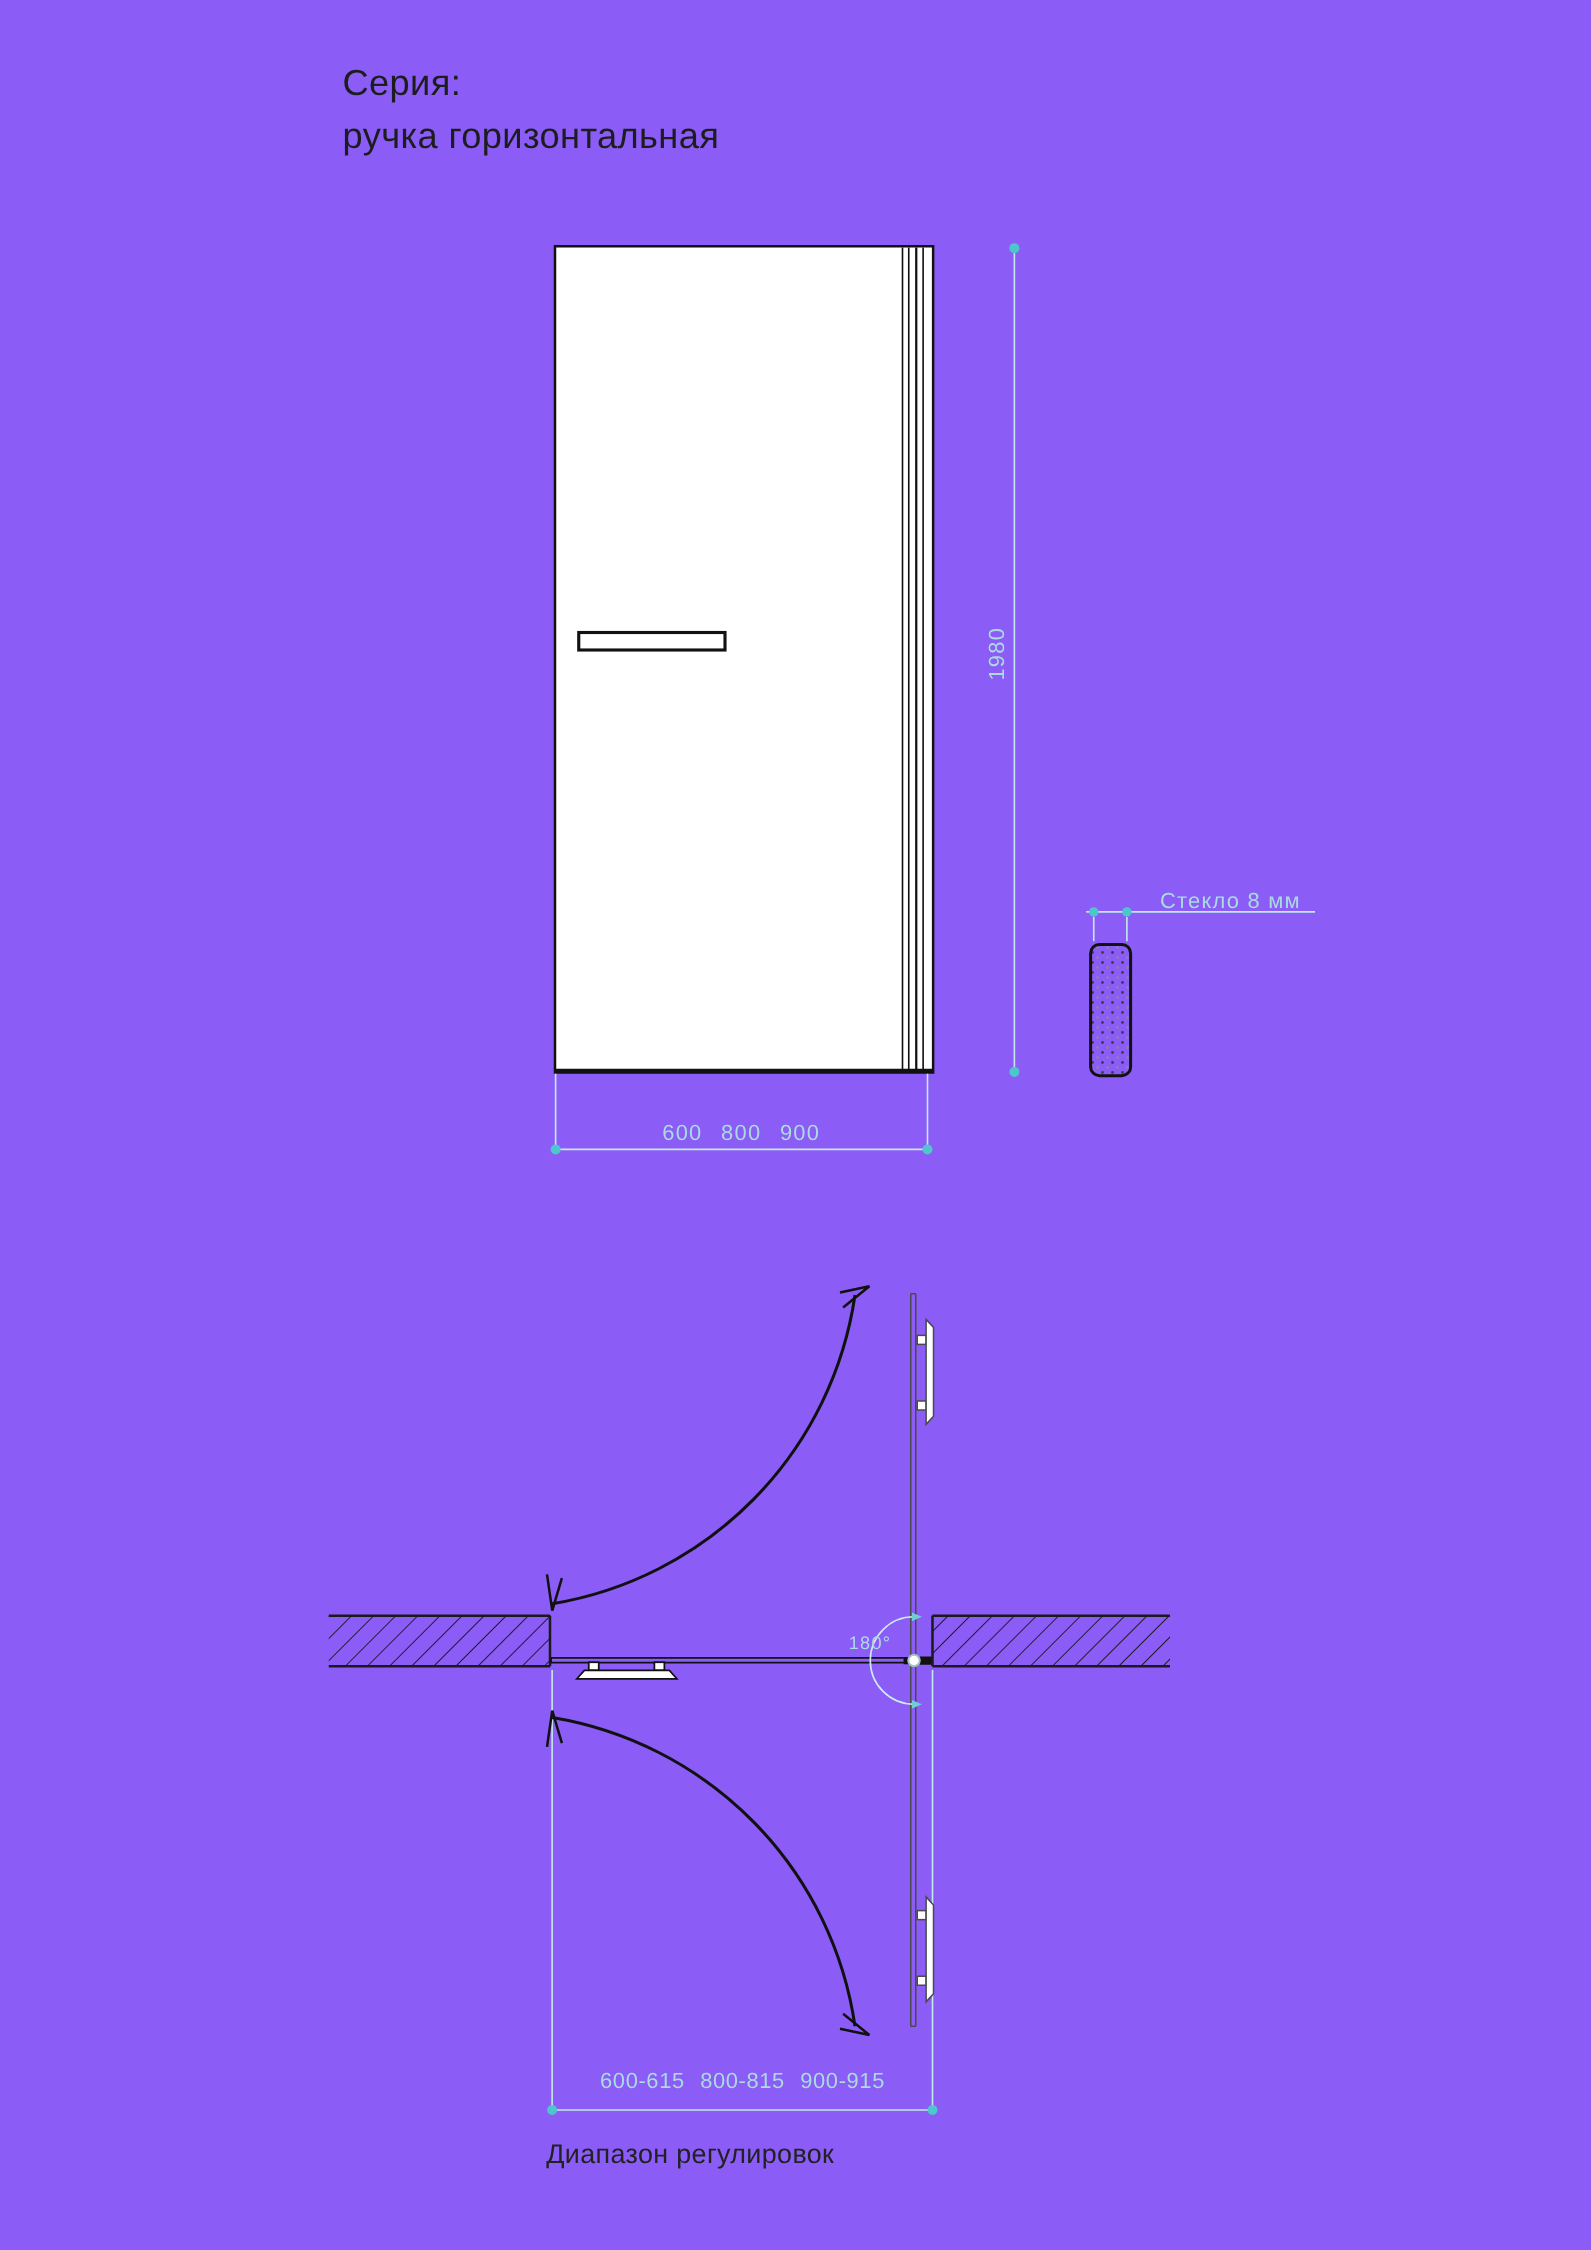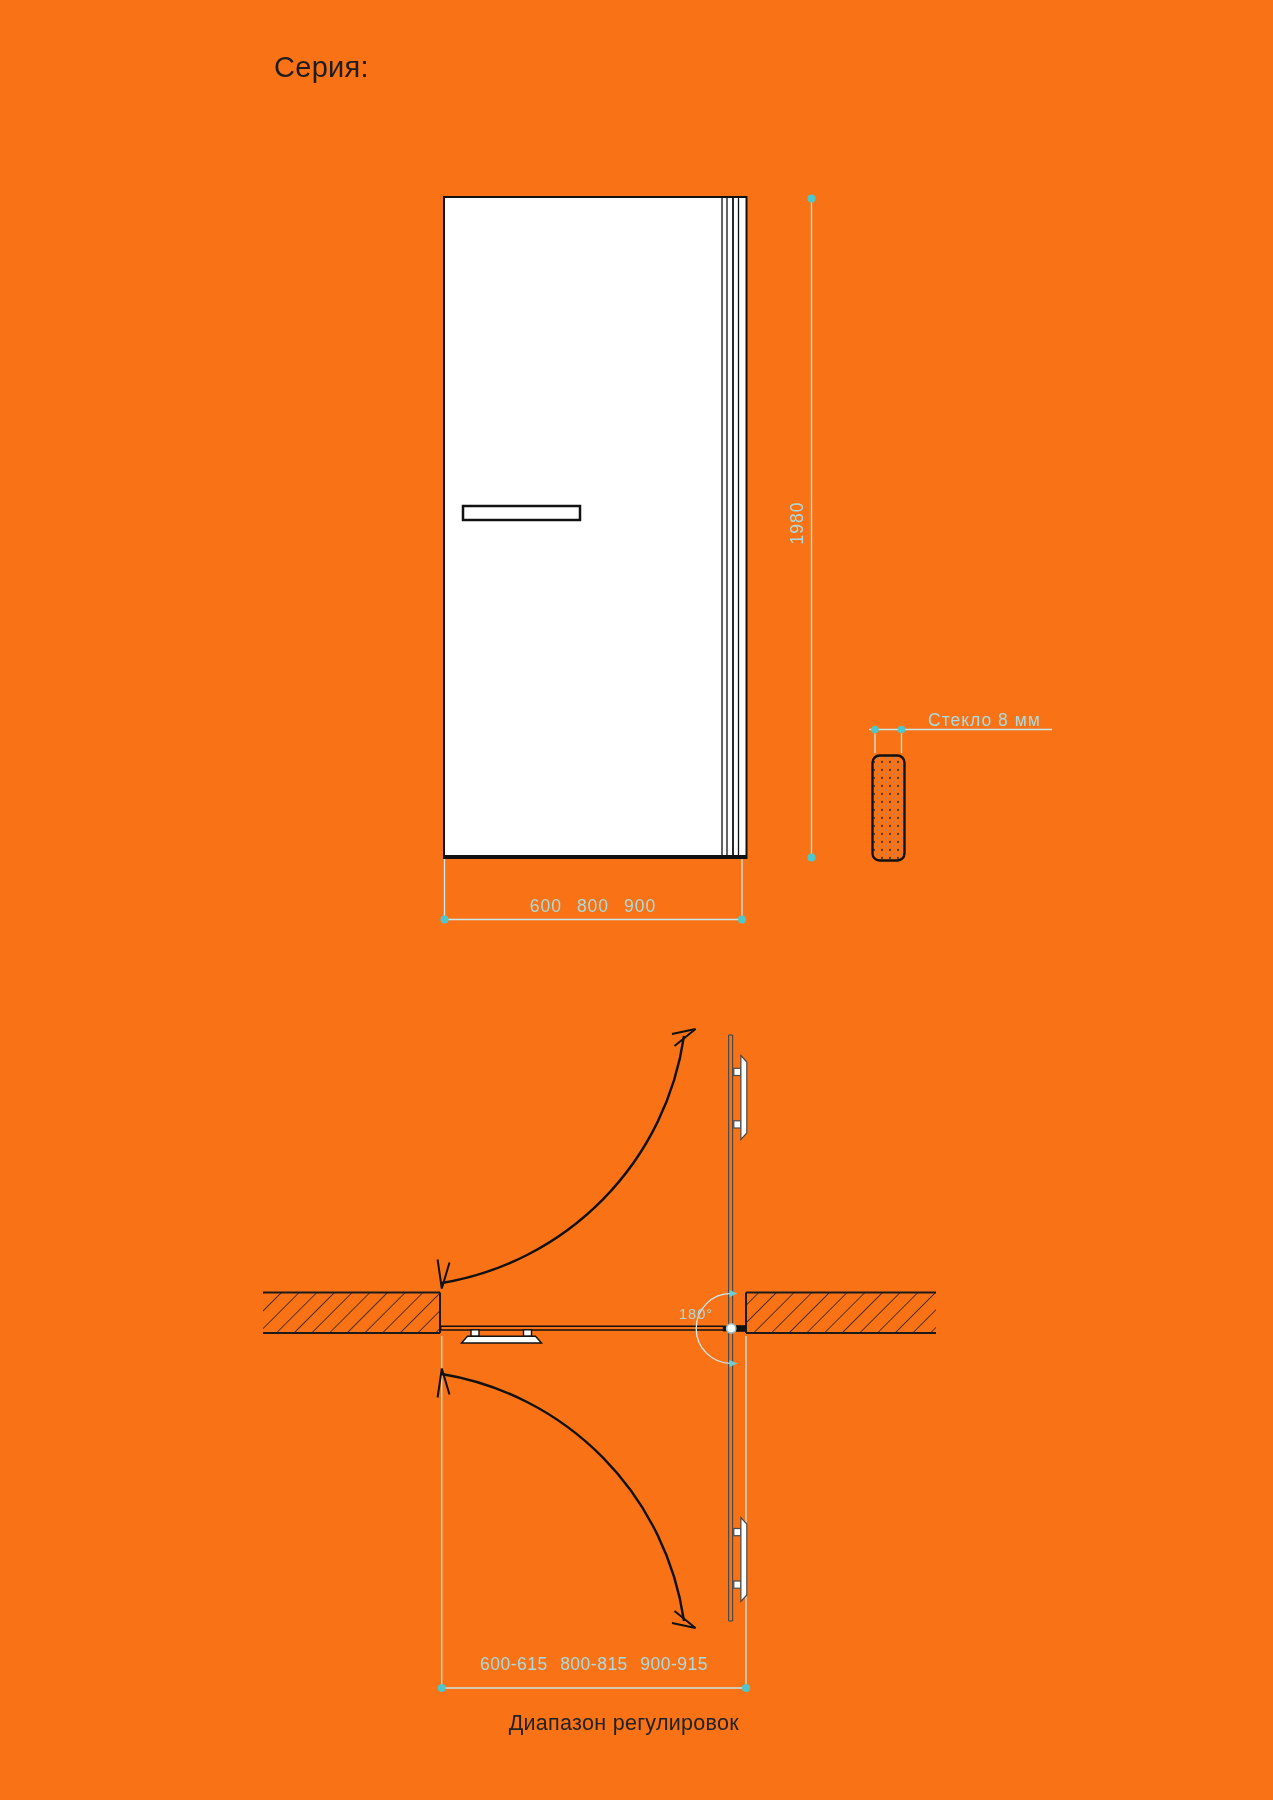--- a/index.html
+++ b/index.html
@@ -1,55 +1,56 @@
 <!DOCTYPE html>
 <html><head>
 <meta charset="utf-8">
 <style>
   html,body{margin:0;padding:0;background:#ffffff;}
   .canvas{
     position:relative;
     width:1273px;height:1800px;
-    background:#f97316;
+    background:#8b5cf6;
     font-family:"Liberation Sans", sans-serif;
     overflow:hidden;
   }
   .title-block{
     position:absolute;
     left:274px;top:46px;
     font-size:29px;line-height:42px;
     font-weight:500;
     color:#1d1d1f;
     letter-spacing:0.3px;
     white-space:nowrap;
   }
   .caption{
     position:absolute;
     left:437px;top:1711px;width:302px;
-    text-align:right;
+    text-align:left;
     font-size:21.5px;
     font-weight:500;
     color:#222222;
     letter-spacing:0.3px;
     white-space:nowrap;
   }
   svg{position:absolute;left:0;top:0;}
   svg text{font-family:"Liberation Sans", sans-serif;}
   .dim-text{fill:#a9dce1;font-size:17.5px;letter-spacing:1px;}
   .dim-text-wide{word-spacing:9px;}
   .dim-text-range{word-spacing:7px;letter-spacing:0.5px;}
   .angle-text{fill:#a9dce1;font-size:14.5px;letter-spacing:1px;}
 </style>
 </head>
 <body>
 
 <div class="canvas">
 
   <div class="title-block">
     <div>Серия:</div>
+    <div>ручка горизонтальная</div>
   </div>
 
   <svg width="1273" height="1800" viewBox="0 0 1273 1800">
     <defs>
       <pattern id="hatch" width="12.5" height="12.5" patternUnits="userSpaceOnUse" patternTransform="rotate(45)">
         <line x1="0" y1="0" x2="0" y2="12.5" stroke="#1a1a1a" stroke-width="1.5"></line>
       </pattern>
       <pattern id="stipple" width="8" height="8" patternUnits="userSpaceOnUse">
         <circle cx="2" cy="2" r="1.15" fill="#3f3f3f"></circle>
         <circle cx="6" cy="6" r="1.05" fill="#8a8a8a"></circle>

